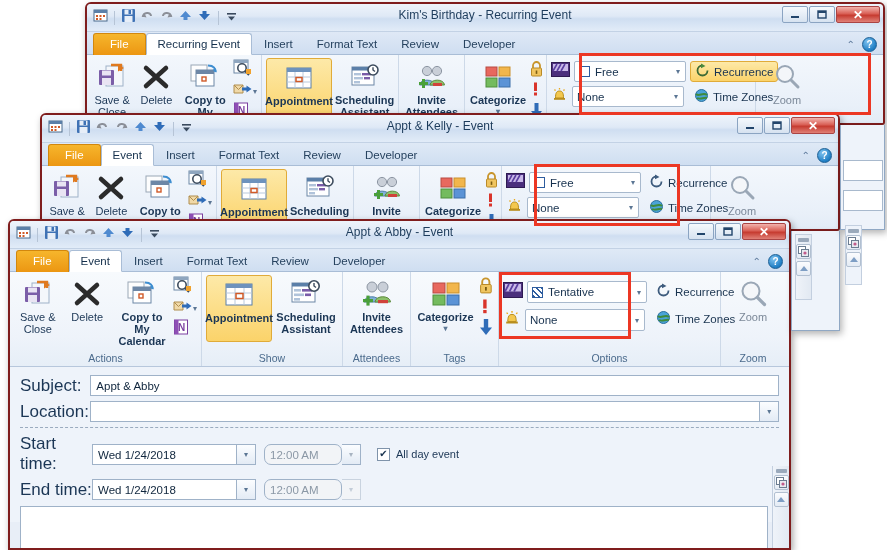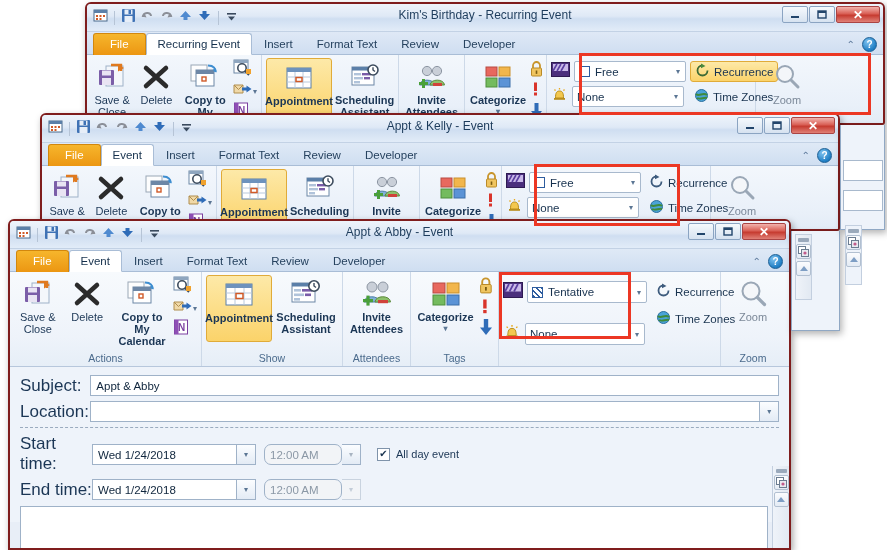--- a/index.html
+++ b/index.html
@@ -1138,21 +1138,21 @@
               </span>
             </div>
           </div>
         </div>
         <div class="rgroup-label">Tags</div>
       </div>
 
       <div class="rgroup" style="width:222px;padding-top:9px;">
         <div style="display:flex;flex:1;">
           <div>
-            <div class="optrow" style="margin-bottom:20px;">
+            <div class="optrow" style="margin-bottom:6px;">
               <span class="icon">
                 <svg width="20" height="16" viewBox="0 0 20 16">
                     <rect x="0.5" y="0.5" width="19" height="15" fill="#4b2f7d" stroke="#2e1a52"></rect>
                     <rect x="2" y="2" width="16" height="7.5" fill="#c9b9e8"></rect>
                     <g stroke="#5b3fa0" stroke-width="1.7">
                       <path d="M2 9.5 L6 2 M6.5 9.5 L10.5 2 M11 9.5 L15 2"></path>
                     </g>
                   </svg>
               </span>
               <div class="combo" style="width:120px;height:22px;">
@@ -1194,20 +1194,21 @@
                 <svg width="15" height="15" viewBox="0 0 15 15">
                     <circle cx="7.5" cy="7.5" r="6" fill="#4aa3d8" stroke="#2a6f9e"></circle>
                     <path d="M2 6 C5 9, 9 4, 13 7" fill="none" stroke="#3f8a3c" stroke-width="2"></path>
                     <path d="M3 10 C6 12, 10 9, 13 10" fill="none" stroke="#3f8a3c" stroke-width="2"></path>
                   </svg>
               </span>
               <span>Time Zones</span>
             </div>
           </div>
         </div>
+        <div class="rgroup-label">Options</div>
       </div>
 
       <div class="rgroup" style="width:64px;border-right:none;">
         <div class="rgroup-body" style="justify-content:center;">
           <div class="bigbtn">
             <span class="glyph">
               <svg width="30" height="30" viewBox="0 0 30 30">
                   <circle cx="13" cy="12" r="8.5" fill="#f4f6f9" stroke="#9aa7b6" stroke-width="2"></circle>
                   <path d="M19.5 18.5 L26.5 25.5" stroke="#9aa7b6" stroke-width="3.2" stroke-linecap="round"></path>
                 </svg>

